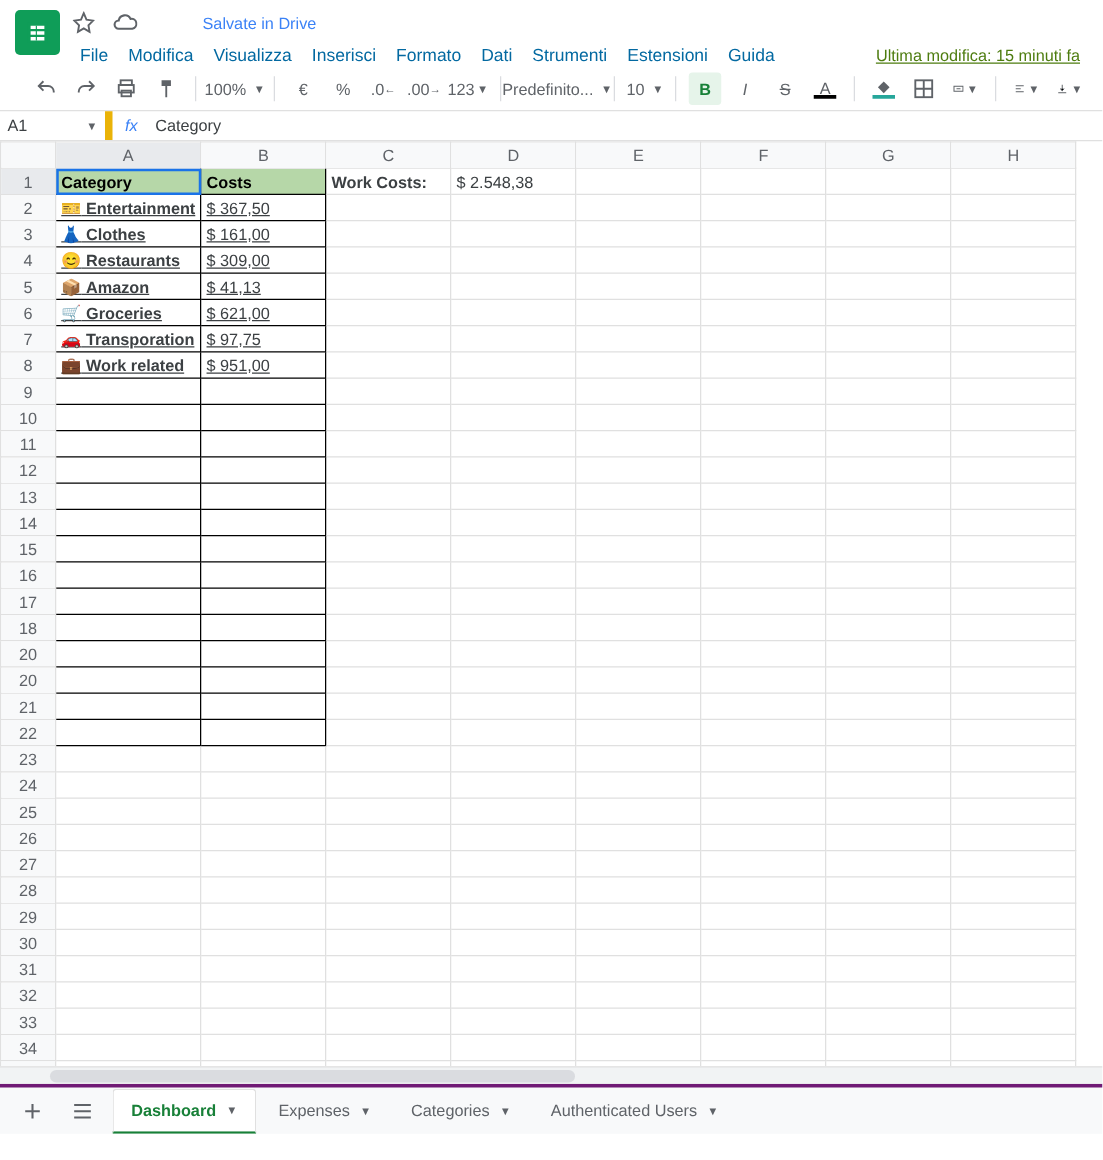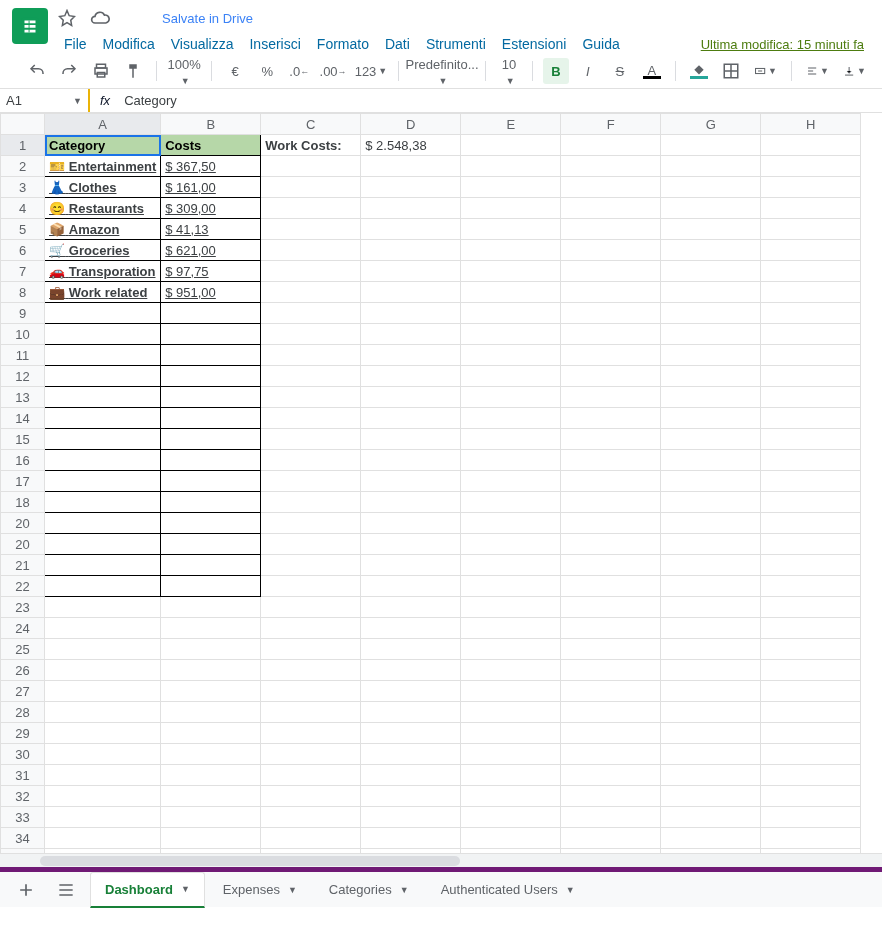--- a/index.html
+++ b/index.html
@@ -34,31 +34,31 @@
   .menu-item { padding:4px 6px; font-size:14px; color:#0369a1; cursor:pointer; border-radius:3px; }
   .last-edit { margin-left:auto; color:#4d7c0f; font-size:13px; text-decoration:underline; cursor:pointer; padding-right:6px;}
   .toolbar {
     display:flex; align-items:center; padding:2px 12px 4px 24px; gap:6px;
     border-bottom:1px solid #e0e0e0;
   }
   .tbtn { min-width:26px; height:26px; display:inline-flex; align-items:center; justify-content:center;
     color:#5f6368; cursor:pointer; border-radius:3px; padding:0 4px; font-size:13px; }
   .tbtn.active { background:#e6f4ea; color:#188038; font-weight:bold; }
   .tsep { width:1px; height:20px; background:#dadce0; margin:0 4px; }
-  .zoom, .font-name, .font-size { display:inline-flex; align-items:center; gap:4px;flex-direction:column; }
+  .zoom, .font-name, .font-size { display:inline-flex; align-items:center; gap:4px; }
   .dropdown-caret { font-size:9px; color:#5f6368; margin-left:2px; }
   .text-color-underline { height:3px; background:#000; width:18px; margin-top:-2px;}
   .fill-color-underline { height:3px; background:#26a69a; width:18px; margin-top:-2px;}
   .vstack { display:inline-flex; flex-direction:column; align-items:center; }
 
   .fxbar { display:flex; align-items:center; border-bottom:1px solid #e0e0e0; height:24px; }
-  .namebox { width:90px; border-right:2px solid #eab308; height:100%; display:flex; align-items:center;
+  .namebox { width:90px; border-right:6px solid #eab308; height:100%; display:flex; align-items:center;
     padding:0 6px; font-size:13px; color:#3c4043; }
   .namebox .dropdown-caret{margin-left:auto;}
-  .fx-label { font-style:italic; color:#0f172a; padding:0 10px; font-size:13px;}
+  .fx-label { font-style:italic; color:#3b82f6; padding:0 10px; font-size:13px;}
   .fx-input { flex:1; border:none; outline:none; font-size:13px; padding:0 4px; color:#3c4043;}
 
   .grid-wrap { position:relative; height:740px; overflow:hidden; }
   table.sheet { border-collapse:collapse; table-layout:fixed; }
   .sheet th, .sheet td { border:1px solid #e0e0e0; height:21px; padding:0 4px;
     font-size:13px; text-align:left; overflow:hidden; white-space:nowrap;}
   .sheet th { background:#f8f9fa; color:#5f6368; font-weight:normal; text-align:center; position:relative; }
   .sheet th.rowhdr { width:44px; text-align:center; }
   .corner { width:44px; background:#f8f9fa; }
   .colA{width:116px}.colB{width:100px}.colC{width:100px}.colD{width:100px}
@@ -67,21 +67,21 @@
   .bordered { border:1px solid #000 !important;text-decoration:underline; }
   .num { text-align:right; }
   .bold { font-weight:bold; }
   .active-cell { outline:2px solid #1a73e8; outline-offset:-2px; }
   .active-colhdr { background:#e8eaed !important; }
   .active-rowhdr { background:#e8eaed !important; }
 
   .hscroll { height:14px; background:#f1f3f4; border-top:1px solid #e0e0e0; position:relative;}
   .hscroll .thumb{ position:absolute; left:40px; top:2px; height:10px; width:420px; background:#dadce0; border-radius:5px;}
 
-  .sheetbar { height:40px; border-top:5px solid #701a75; display:flex; align-items:center;
+  .sheetbar { height:40px; border-top:3px solid #701a75; display:flex; align-items:center;
     padding:0 10px; gap:8px; background:#f8f9fa;}
   .sheetbar .sbtn{ width:32px; height:32px; display:inline-flex; align-items:center; justify-content:center;
     color:#5f6368; cursor:pointer; border-radius:3px;}
   .tab { padding:0 14px; height:36px; display:inline-flex; align-items:center; gap:6px;
     color:#5f6368; cursor:pointer; border-radius:3px 3px 0 0; font-size:13px;}
   .tab.active { background:#fff; color:#188038; font-weight:bold; border:1px solid #e0e0e0; border-bottom:2px solid #188038;}
   .tab .dropdown-caret{ font-size:9px; }
 
   svg { display:block; }
 </style>

